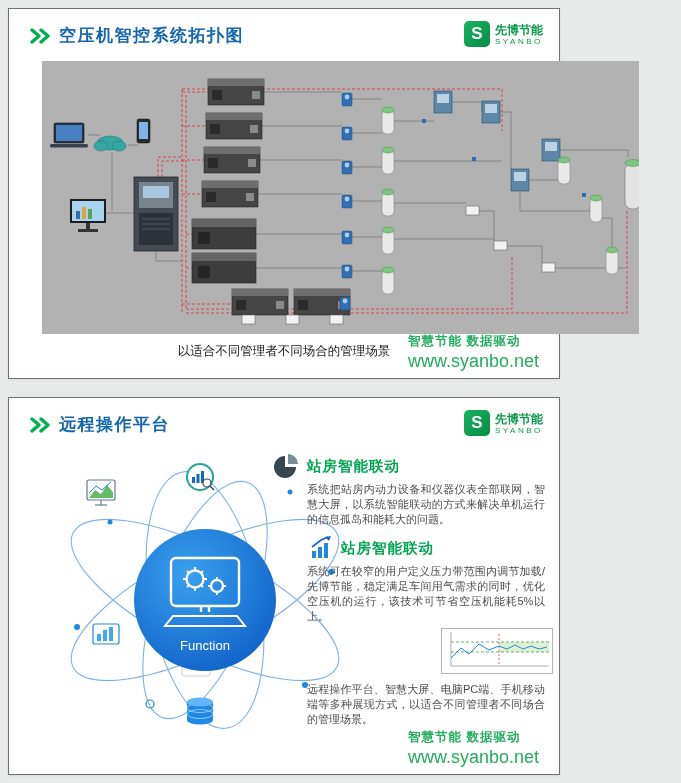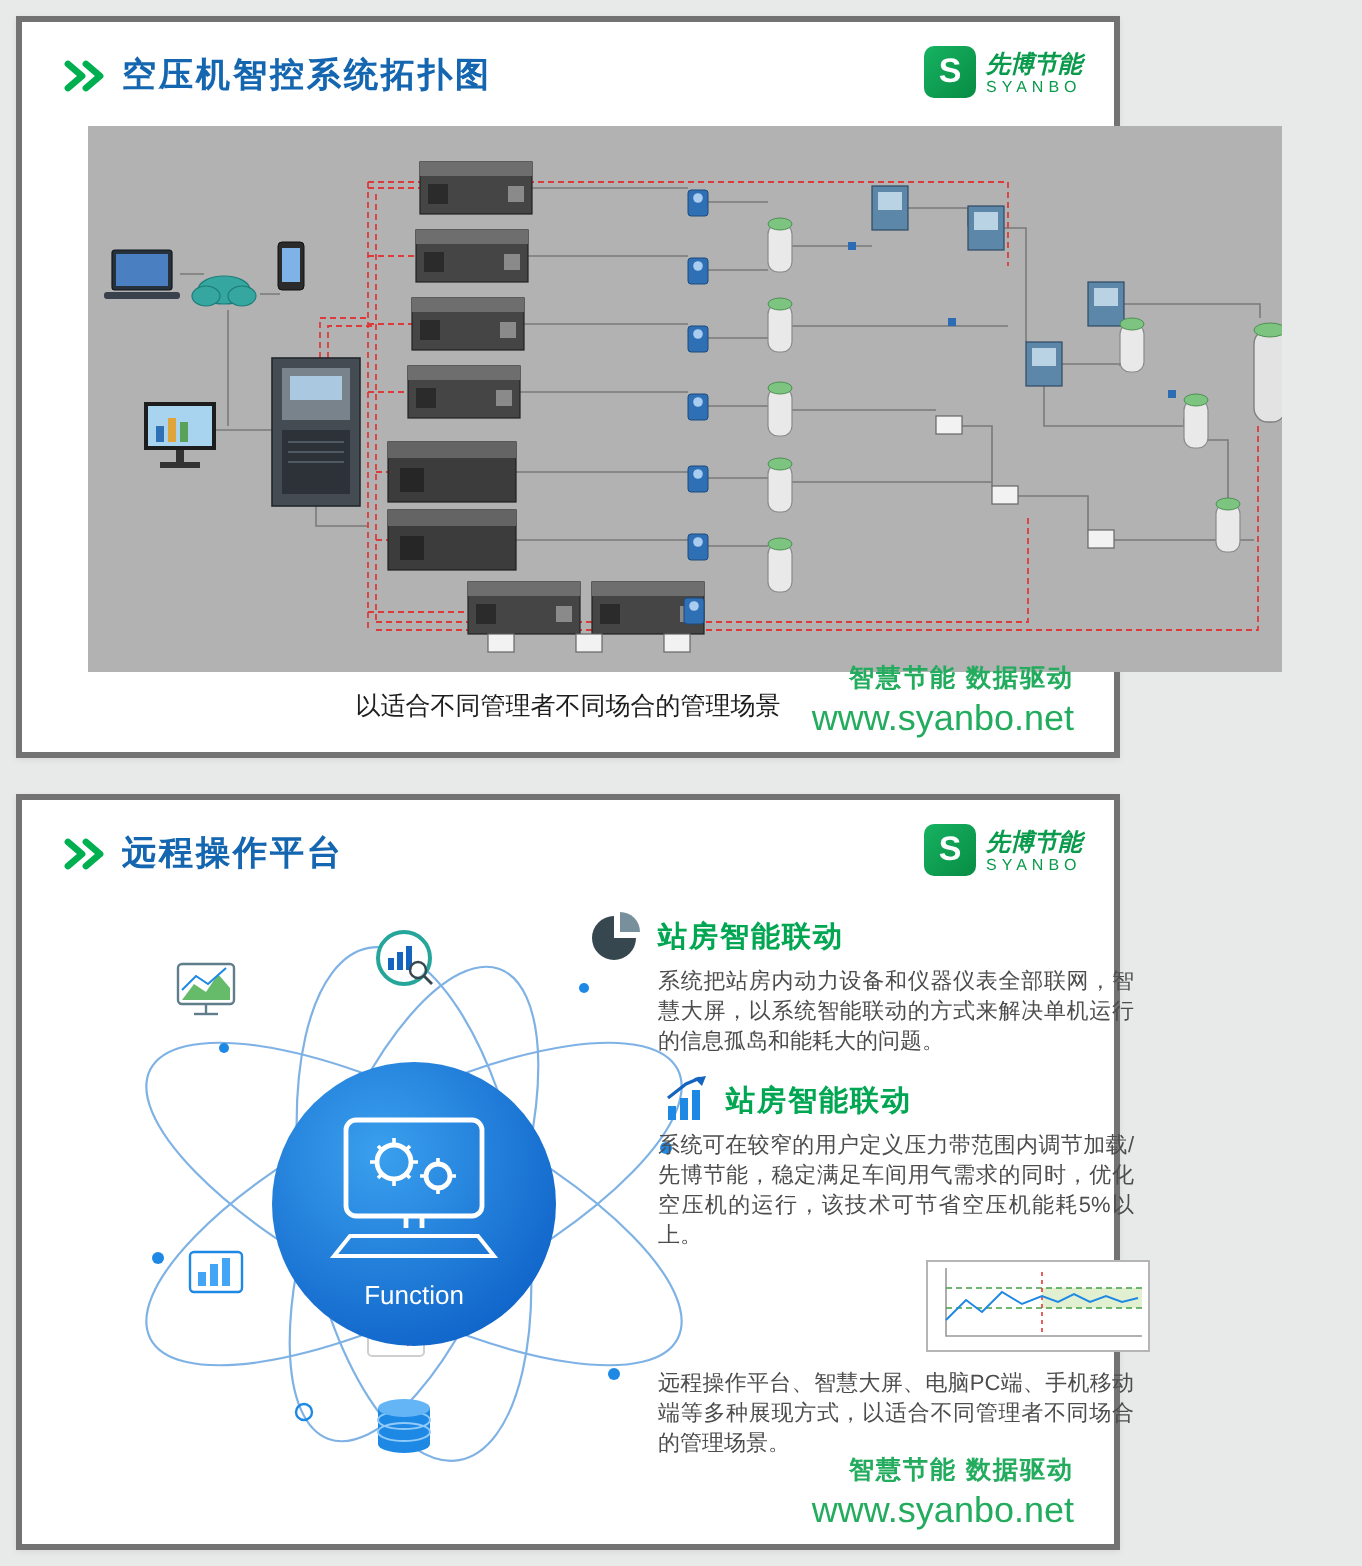--- a/index.html
+++ b/index.html
@@ -1,42 +1,42 @@
 <!DOCTYPE html>
 <html><head>
 <meta charset="utf-8">
 <style>
   * { margin:0; padding:0; box-sizing:border-box; }
   html,body { width:681px; height:783px; }
   body { background:#e8eaea; font-family:"Liberation Sans","DejaVu Sans",sans-serif; }
   .page { position:relative; width:681px; height:783px; overflow:hidden; }
-  .slide { position:absolute; left:8px; width:552px; background:#fff; border:3px solid #737373; box-shadow:0 1px 3px rgba(0,0,0,.07); }
+  .slide { position:absolute; left:8px; width:552px; background:#fff; border:1px solid #737373; box-shadow:0 1px 3px rgba(0,0,0,.07); }
   #slide1 { top:8px; height:371px; }
   #slide2 { top:397px; height:378px; }
 
   .slide-header { position:absolute; top:15px; left:20px; display:flex; align-items:center; gap:8px; }
   .slide-title { font-size:17px; font-weight:bold; color:#1566b0; letter-spacing:1.5px; }
 
   .logo { position:absolute; top:12px; right:16px; display:flex; gap:5px; align-items:center; }
   .logo-mark { width:26px; height:26px; border-radius:5px; background:linear-gradient(135deg,#17b262,#078c43); color:#fff; font-weight:bold; font-size:17px; display:flex; align-items:center; justify-content:center; }
-  .logo-name { font-size:12px; font-weight:bold; color:#0a9a4c; line-height:14px;font-style:italic; }
+  .logo-name { font-size:12px; font-weight:bold; color:#0a9a4c; line-height:14px; }
   .logo-sub { font-size:8px; color:#0a9a4c; letter-spacing:2.5px; line-height:9px; }
 
   .topology { position:absolute; left:33px; top:52px; width:597px; height:273px; background:#b2b2b2; }
   .topology svg { display:block; width:100%; height:100%; }
 
   .caption { position:absolute; top:334px; left:0; width:100%; text-align:center; font-size:12.5px; color:#1d1d1d; }
 
-  .footer { position:absolute; right:20px; bottom:6px; text-align:right; color:#23ac5e; }
+  .footer { position:absolute; right:20px; bottom:6px; color:#23ac5e; }
   .footer-slogan { font-size:12.5px; font-weight:bold; letter-spacing:1px; }
   .footer-url { font-size:18px; margin-top:1px; }
 
   .orbit { position:absolute; left:46px; top:54px; width:300px; height:300px; }
 
-  .features { position:absolute; left:284px; top:56px; width:292px; z-index:2; }
+  .features { position:absolute; left:264px; top:56px; width:292px; z-index:2; }
   .feature .f-header { display:flex; align-items:center; gap:8px; height:24px; }
   .feature.f2 .f-header { margin-left:36px; }
   .feature.f2 { margin-top:9px; }
   .feature.f3 { margin-top:2px; }
   .f-title { font-size:14.5px; font-weight:bold; color:#00a651; letter-spacing:1px; }
   .f-body { margin:4px 0 0 34px; width:238px; font-size:11px; line-height:15px; color:#4d4d4d; text-align:justify; }
   .f-chart { margin:4px 0 0 168px; width:112px; height:46px; }
 </style>
 </head>
 <body>

